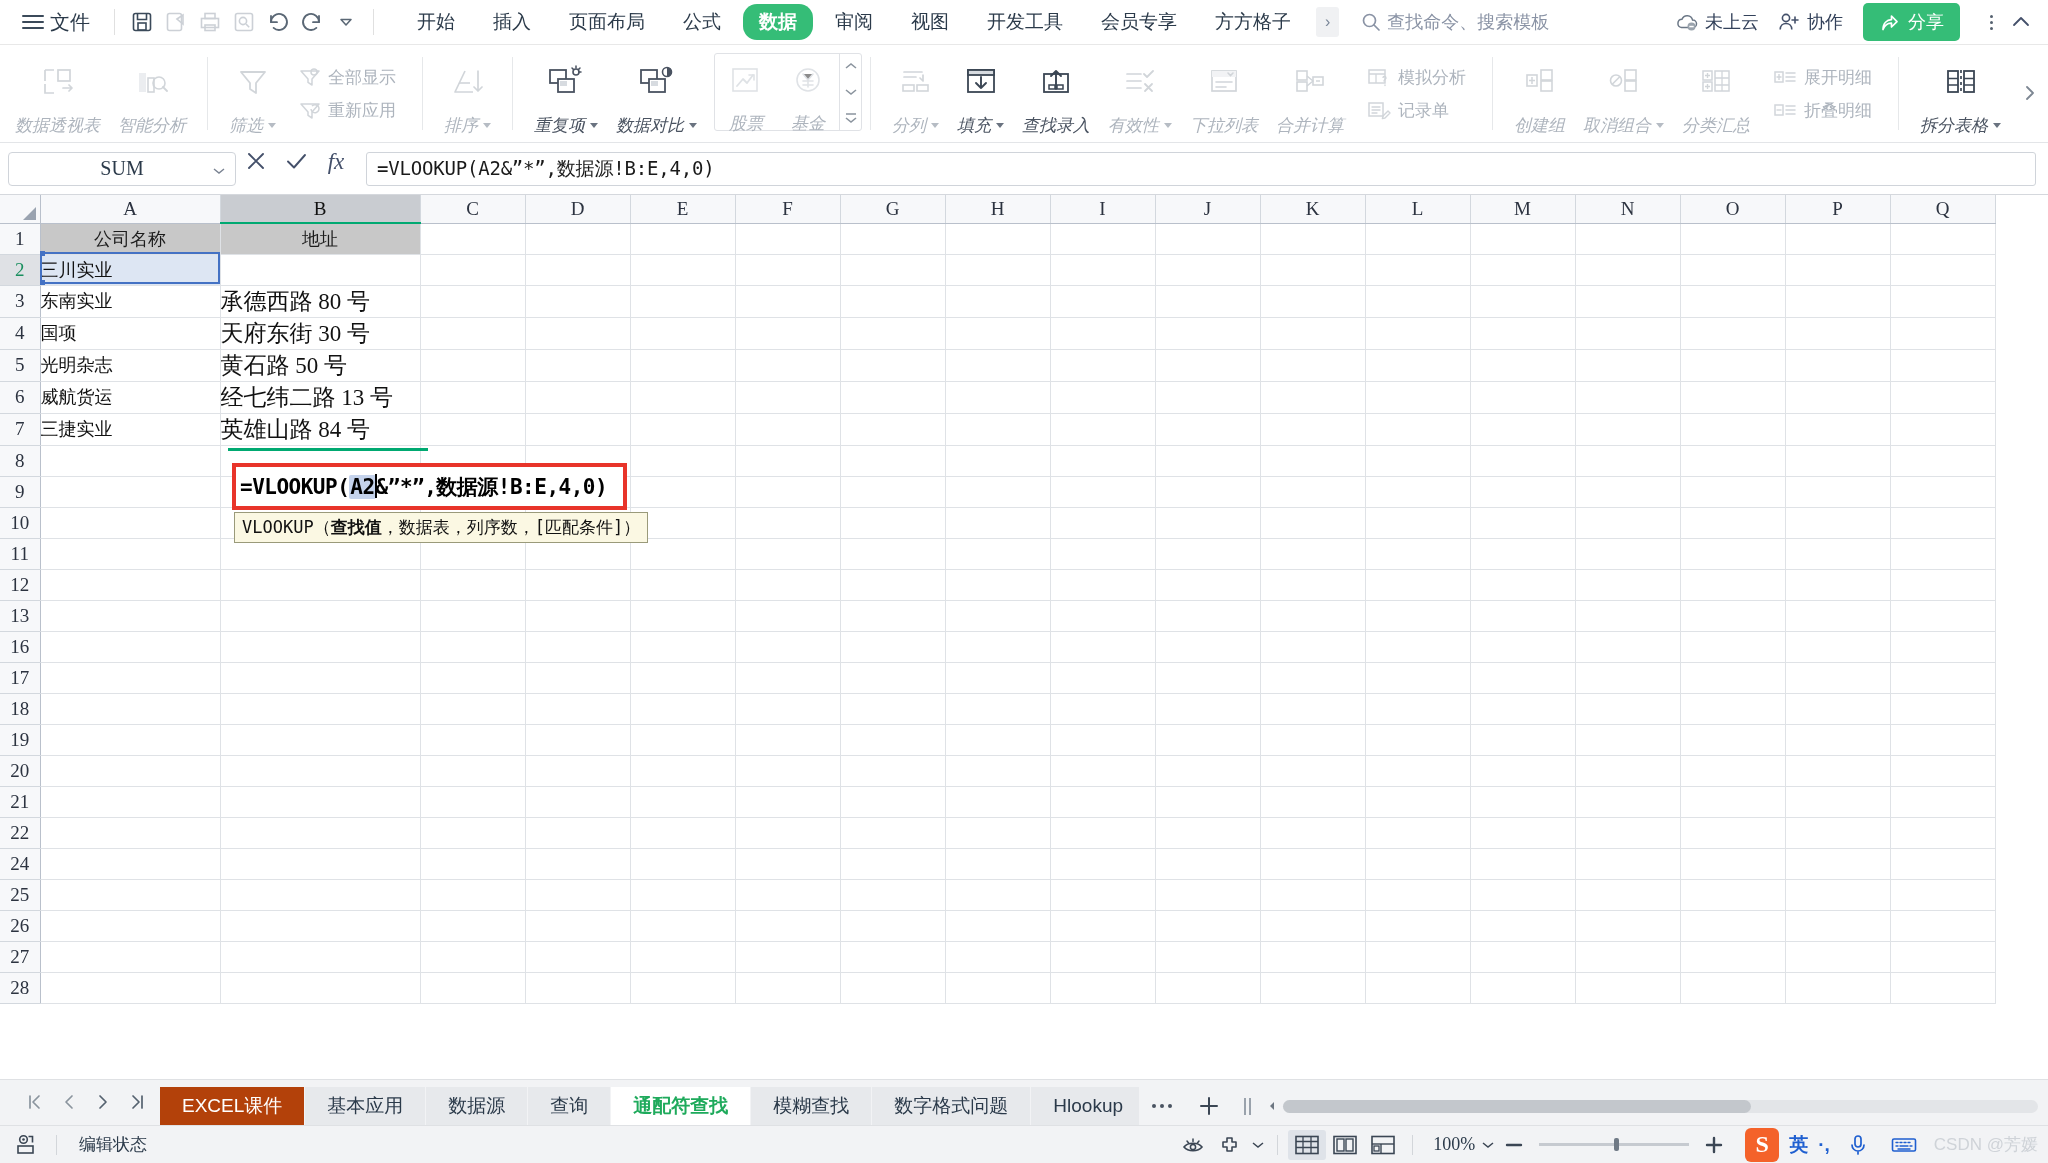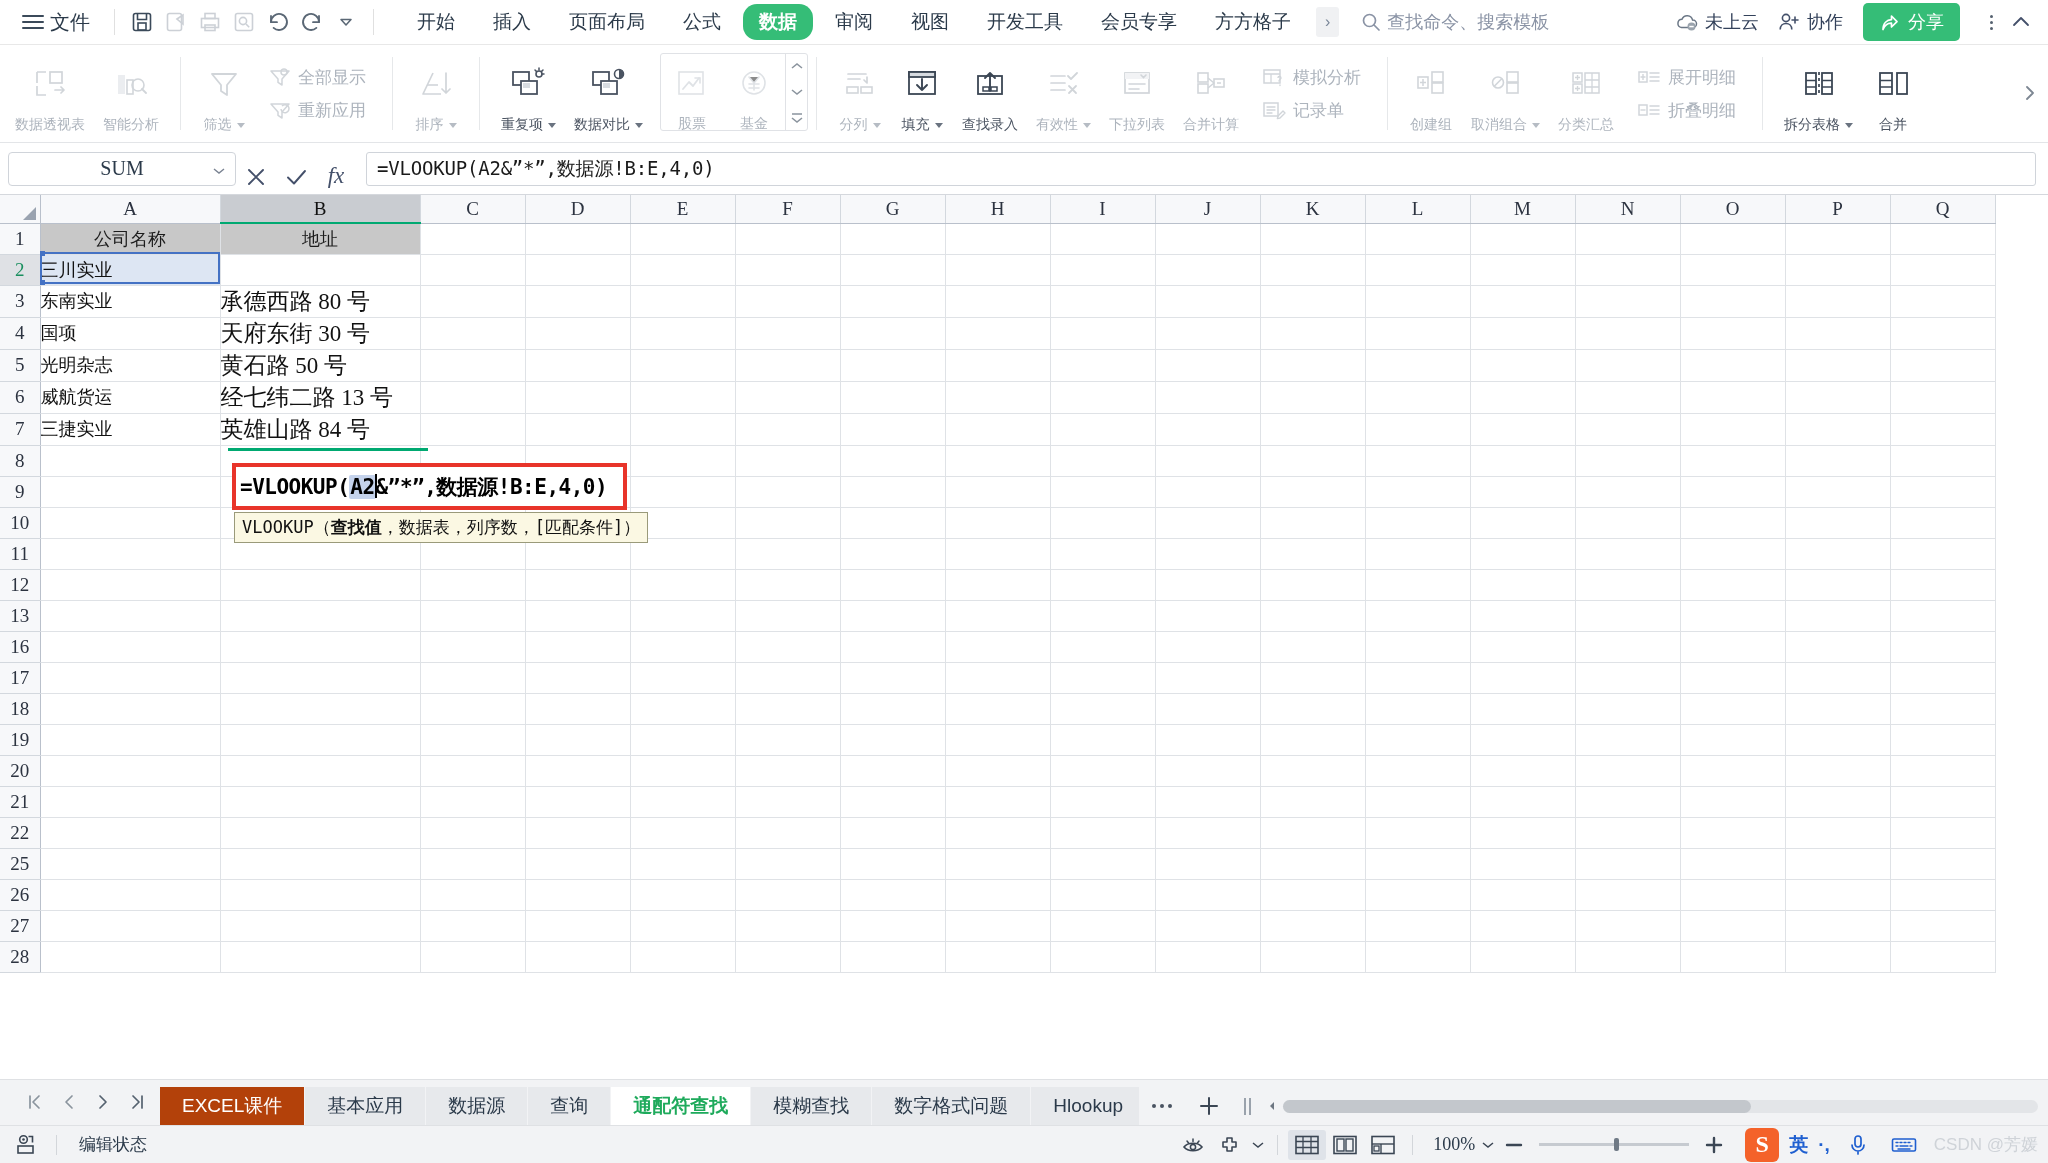--- a/index.html
+++ b/index.html
@@ -60,21 +60,21 @@
     background:#fff; border-bottom:1px solid #e3e5e8;
     display:flex; align-items:stretch; position:relative; overflow:hidden;
   }
   .rgroup { display:flex; align-items:center; padding: 0 6px; }
   .rsep { width:1px; background:#e6e8ea; margin: 12px 6px; flex:0 0 1px;}
   .rbtn {
     display:flex; flex-direction:column; align-items:center; justify-content:flex-start;
     min-width: 62px; padding: 10px 9px 0 9px; cursor:pointer; border-radius:4px;
   }
   .rbtn .ico { height:42px; display:flex; align-items:center; justify-content:center; }
-  .rbtn .lbl { font-size: 14px; color:#4a5361; margin-top:11px; white-space:nowrap; display:flex; align-items:center;}
+  .rbtn .lbl { font-size: 17px; color:#4a5361; margin-top:11px; white-space:nowrap; display:flex; align-items:center;font-style:italic;}
   .rbtn.dim .lbl { color:#adb4bd; }
   .rbtn.dim svg { opacity:.45; }
   .caret { display:inline-block; width:0;height:0;border-left:4px solid transparent;border-right:4px solid transparent;border-top:5px solid #6a7380; margin-left:5px; }
   .rbtn.dim .caret { border-top-color:#b6bcc4; }
   .rbtn-h { display:flex; flex-direction:column; justify-content:center; padding: 0 6px; }
   .rrow { display:flex; align-items:center; padding: 5px 8px; cursor:pointer; border-radius:3px; white-space:nowrap;}
   .rrow .lbl { font-size:17px; color:#4a5361; margin-left:7px; }
   .rrow.dim .lbl { color:#adb4bd; }
   .rrow.dim svg { opacity:.45; }
   .gallerybox { border:1px solid #e0e2e6; border-radius:3px; display:flex; align-items:center; height:78px; margin:8px 2px; }
@@ -87,21 +87,21 @@
   .formulabar {
     height: 52px; flex:0 0 52px; display:flex; align-items:center;
     background:#fff; border-bottom:1px solid #d5d8dd; padding: 0 8px;
   }
   .namebox {
     width: 228px; height:34px; border:1px solid #d0d4da; border-radius:4px;
     display:flex; align-items:center; justify-content:center; position:relative;
     font-family:"Liberation Serif","DejaVu Serif",serif; font-size:20px; color:#2b3a4a; cursor:text;
   }
   .namebox .nb-caret { position:absolute; right:10px; }
-  .fb-btn { width:40px; height:40px; display:flex; align-items:flex-end; justify-content:center; cursor:pointer; }
+  .fb-btn { width:40px; height:40px; display:flex; align-items:flex-start; justify-content:center; cursor:pointer; }
   .fx { font-family:"Liberation Serif","DejaVu Serif",serif; font-style:italic; font-size:23px; color:#44506a; }
   .formula-input {
     flex:1 1 auto; height:34px; border:1px solid #d0d4da; border-radius:3px;
     margin-left:10px; margin-right:4px; display:flex; align-items:center; padding: 0 10px;
     font-family:"DejaVu Sans Mono","Liberation Mono",monospace; font-size:19px; color:#1a1a1a;
     letter-spacing:-0.2px; cursor:text; background:#fff;
   }
 
   
   .gridwrap { flex:1 1 auto; position:relative; overflow:hidden; background:#fff; }
@@ -1118,20 +1118,40 @@
             <td class="cell" style="width: 105px;"></td>
             <td class="cell" style="width: 105px;"></td>
             <td class="cell" style="width: 105px;"></td>
             <td class="cell" style="width: 105px;"></td>
             <td class="cell" style="width: 105px;"></td>
             <td class="cell" style="width: 105px;"></td>
             <td class="cell" style="width: 105px;"></td>
             <td class="cell" style="width: 105px;"></td>
           </tr>
           <tr>
+            <td class="rowhead">24</td>
+            <td class="cell namecol" style="width: 180px;"></td>
+            <td class="cell big" style="width: 200px;"></td>
+            <td class="cell" style="width: 105px;"></td>
+            <td class="cell" style="width: 105px;"></td>
+            <td class="cell" style="width: 105px;"></td>
+            <td class="cell" style="width: 105px;"></td>
+            <td class="cell" style="width: 105px;"></td>
+            <td class="cell" style="width: 105px;"></td>
+            <td class="cell" style="width: 105px;"></td>
+            <td class="cell" style="width: 105px;"></td>
+            <td class="cell" style="width: 105px;"></td>
+            <td class="cell" style="width: 105px;"></td>
+            <td class="cell" style="width: 105px;"></td>
+            <td class="cell" style="width: 105px;"></td>
+            <td class="cell" style="width: 105px;"></td>
+            <td class="cell" style="width: 105px;"></td>
+            <td class="cell" style="width: 105px;"></td>
+          </tr>
+          <tr>
             <td class="rowhead">25</td>
             <td class="cell namecol" style="width: 180px;"></td>
             <td class="cell big" style="width: 200px;"></td>
             <td class="cell" style="width: 105px;"></td>
             <td class="cell" style="width: 105px;"></td>
             <td class="cell" style="width: 105px;"></td>
             <td class="cell" style="width: 105px;"></td>
             <td class="cell" style="width: 105px;"></td>
             <td class="cell" style="width: 105px;"></td>
             <td class="cell" style="width: 105px;"></td>

